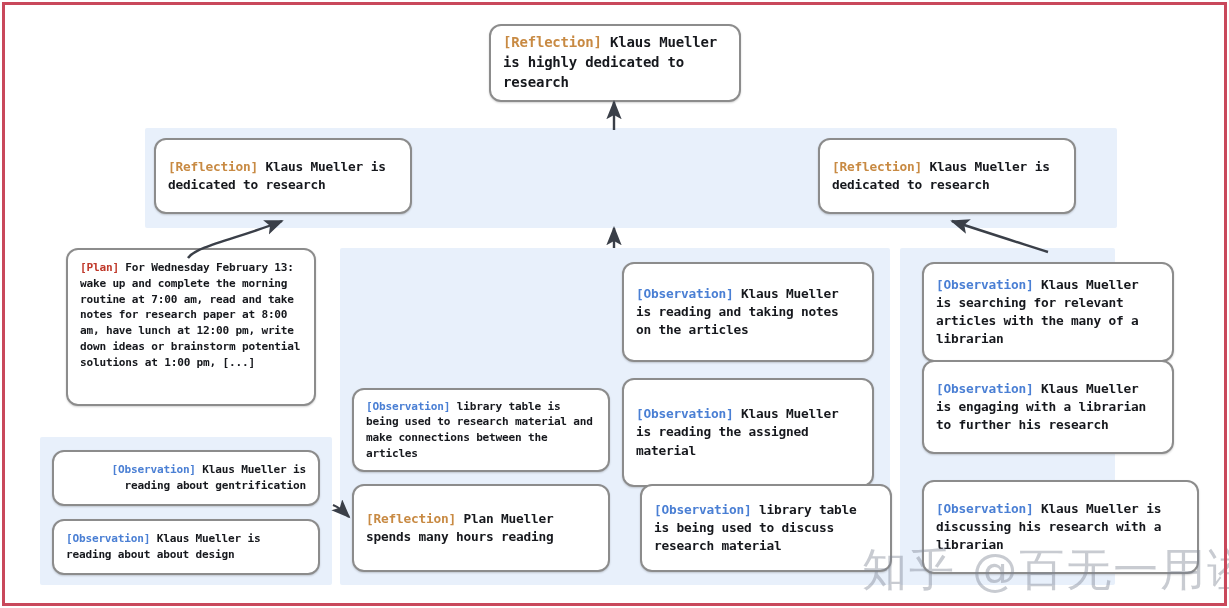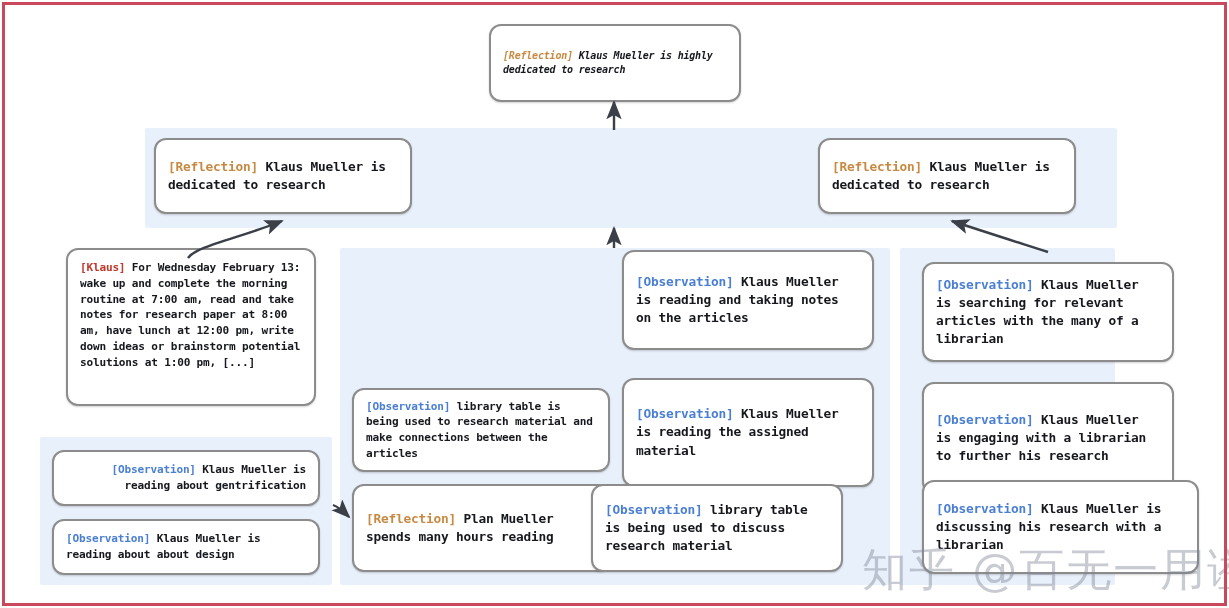--- a/index.html
+++ b/index.html
@@ -52,21 +52,21 @@
   }
   .node .txt {
     font-family: "DejaVu Sans Mono", "Liberation Mono", monospace;
     font-weight: bold;
     color: #16181d;
     line-height: 1.42;
     letter-spacing: -0.2px;
     white-space: pre-wrap;
     word-break: normal;
   }
-  .f15 .txt { font-size: 10px; font-style: italic; }
+  .f15 .txt { font-size: 14px; }
   .f13 .txt { font-size: 12.8px; }
   .f115 .txt { font-size: 11.1px; }
 
   .tag-reflection { color: #c88a43; }
   .tag-observation { color: #4a7fd4; }
   .tag-plan { color: #c0392b; }
 
   svg.arrows {
     position: absolute;
     left: 0; top: 0;
@@ -128,57 +128,57 @@
   <div class="node f13" style="left:154px; top:138px; width:258px; height:76px;">
     <div class="txt"><span class="tag-reflection">[Reflection]</span><span> Klaus Mueller is dedicated to research</span></div>
   </div>
 
 
   <div class="node f13" style="left:818px; top:138px; width:258px; height:76px;">
     <div class="txt"><span class="tag-reflection">[Reflection]</span><span> Klaus Mueller is dedicated to research</span></div>
   </div>
 
   <div class="node f115" style="left:66px; top:248px; width:250px; height:158px; align-items:flex-start; padding-top:10px;">
-    <div class="txt"><span class="tag-plan">[Klaus]</span><span> For Wednesday February 13: wake up and complete the morning routine at 7:00 am, read and take notes for research paper at 8:00 am, have lunch at 12:00 pm, write down ideas or brainstorm potential solutions at 1:00 pm, [...]</span></div>
+    <div class="txt"><span class="tag-plan">[Plan]</span><span> For Wednesday February 13: wake up and complete the morning routine at 7:00 am, read and take notes for research paper at 8:00 am, have lunch at 12:00 pm, write down ideas or brainstorm potential solutions at 1:00 pm, [...]</span></div>
   </div>
 
   <div class="node f115" style="left:52px; top:450px; width:268px; height:56px;text-align:right;">
     <div class="txt"><span class="tag-observation">[Observation]</span><span> Klaus Mueller is reading about gentrification</span></div>
   </div>
 
   <div class="node f115" style="left:52px; top:519px; width:268px; height:56px;">
     <div class="txt"><span class="tag-observation">[Observation]</span><span> Klaus Mueller is reading about about design</span></div>
   </div>
 
 
   <div class="node f115" style="left:352px; top:388px; width:258px; height:84px;">
     <div class="txt"><span class="tag-observation">[Observation]</span><span> library table is being used to research material and make connections between the articles</span></div>
   </div>
 
   <div class="node f13" style="left:352px; top:484px; width:258px; height:88px;">
     <div class="txt"><span class="tag-reflection">[Reflection]</span><span> Plan Mueller spends many hours reading</span></div>
   </div>
 
-  <div class="node f13" style="left:622px; top:250px; width:252px; height:100px;">
+  <div class="node f13" style="left:622px; top:262px; width:252px; height:100px;">
     <div class="txt"><span class="tag-observation">[Observation]</span><span> Klaus Mueller is reading and taking notes on the articles</span></div>
   </div>
 
   <div class="node f13" style="left:622px; top:378px; width:252px; height:109px;">
     <div class="txt"><span class="tag-observation">[Observation]</span><span> Klaus Mueller is reading the assigned material</span></div>
   </div>
 
-  <div class="node f13" style="left:591px; top:484px; width:252px; height:88px;">
+  <div class="node f13" style="left:640px; top:484px; width:252px; height:88px;">
     <div class="txt"><span class="tag-observation">[Observation]</span><span> library table is being used to discuss research material</span></div>
   </div>
 
   <div class="node f13" style="left:922px; top:262px; width:252px; height:100px;">
     <div class="txt"><span class="tag-observation">[Observation]</span><span> Klaus Mueller is searching for relevant articles with the many of a librarian</span></div>
   </div>
 
-  <div class="node f13" style="left:922px; top:382px; width:252px; height:112px;align-items:center;">
+  <div class="node f13" style="left:922px; top:360px; width:252px; height:94px;align-items:center;">
     <div class="txt"><span class="tag-observation">[Observation]</span><span> Klaus Mueller is engaging with a librarian to further his research</span></div>
   </div>
 
   <div class="node f13" style="left:922px; top:480px; width:277px; height:94px;">
     <div class="txt"><span class="tag-observation">[Observation]</span><span> Klaus Mueller is discussing his research with a librarian</span></div>
   </div>
 
   <div id="watermark">知乎 @百无一用谥书生</div>
 
   <div id="frame"></div>

